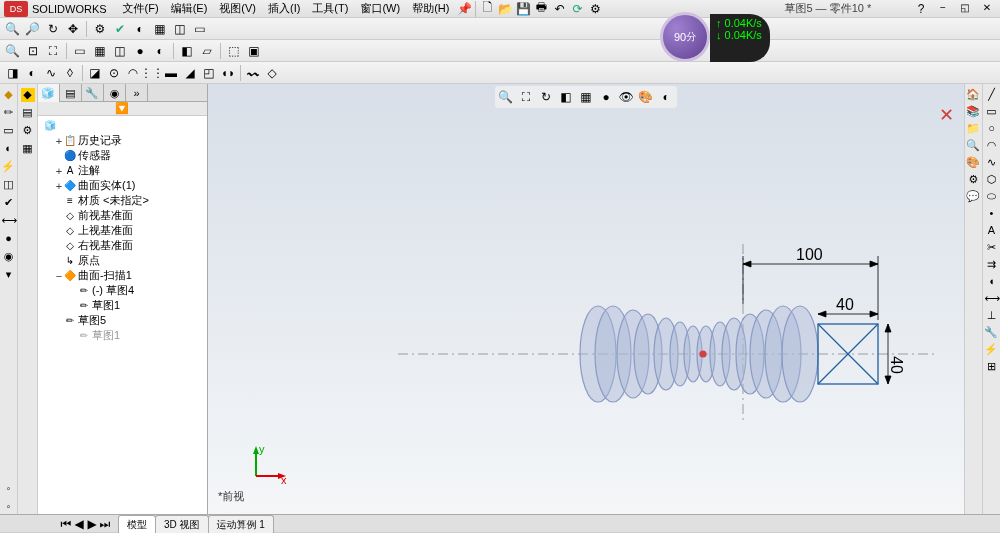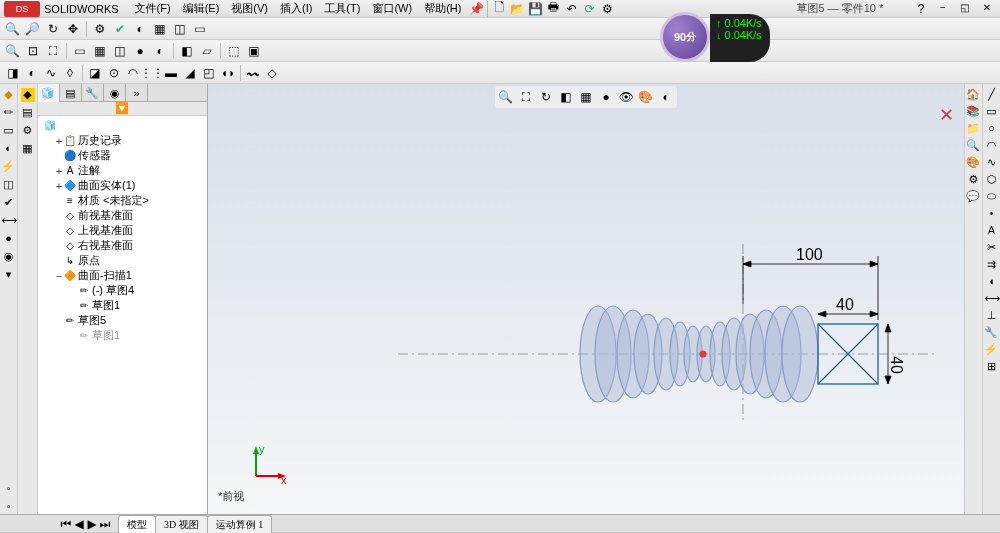--- a/index.html
+++ b/index.html
@@ -1,18 +1,18 @@
 <!DOCTYPE html>
 <html><head>
 <meta charset="utf-8">
 <style>
 * { margin: 0; padding: 0; box-sizing: border-box; font-family: "Microsoft YaHei", sans-serif; font-size: 11px; user-select: none; }
 body { width: 1000px; height: 533px; background: #e8e8e8; overflow: hidden; position: relative; }
 .titlebar { height: 18px; background: linear-gradient(#f0f0f0, #e0e0e0); display: flex; align-items: center; padding: 0 4px; border-bottom: 1px solid #ccc; }
-.sw-logo { width: 36px; height: 16px; background: #d03030; border-radius: 2px; color: #fff; font-size: 9px; text-align: center; line-height: 16px; margin-right: 4px; }
+.sw-logo { width: 24px; height: 16px; background: #d03030; border-radius: 2px; color: #fff; font-size: 9px; text-align: center; line-height: 16px; margin-right: 4px; }
 .sw-name { font-weight: normal; font-size: 11px; margin-right: 10px; }
 .menu-item { padding: 4px 6px; cursor: pointer; }
 .title-right { margin-left: auto; display: flex; align-items: center; gap: 4px; }
 .title-doc { margin-left: 180px; color: #444; }
 .win-btn { width: 18px; height: 14px; text-align: center; cursor: pointer; font-size: 10px; }
 .toolbar-row { height: 22px; background: linear-gradient(#f4f4f4, #e6e6e6); display: flex; align-items: center; padding: 0 4px; gap: 2px; border-bottom: 1px solid #ccc; }
 .tb-btn { width: 18px; height: 18px; display: flex; align-items: center; justify-content: center; cursor: pointer; border: 1px solid transparent; border-radius: 2px; font-size: 12px; }
 .tb-sep { width: 1px; height: 16px; background: #bbb; margin: 0 2px; }
 .main-area { display: flex; height: 430px; }
 .left-rail { width: 18px; background: #e8e8e8; border-right: 1px solid #ccc; display: flex; flex-direction: column; gap: 4px; padding-top: 4px; align-items: center; }
@@ -27,24 +27,24 @@
 .depth1 { padding-left: 14px; } .depth2 { padding-left: 28px; }
 .expander { width: 10px; text-align: center; color: #444; }
 .viewport { flex: 1; position: relative; background: linear-gradient(#d8dfe8, #f4f6f8); overflow: hidden; }
 .view-toolbar { position: absolute; top: 2px; left: 50%; transform: translateX(-50%); display: flex; gap: 2px; background: rgba(240,240,240,0.8); padding: 2px; border-radius: 3px; }
 .triad { position: absolute; bottom: 30px; left: 40px; width: 40px; height: 40px; }
 .view-label { position: absolute; bottom: 10px; left: 10px; font-size: 11px; color: #333; }
 .close-x { position: absolute; top: 20px; right: 10px; color: #d04040; font-size: 18px; cursor: pointer; }
 .right-rail { width: 18px; background: #e8e8e8; border-left: 1px solid #ccc; display: flex; flex-direction: column; gap: 3px; padding-top: 4px; align-items: center; }
 .right-rail2 { width: 18px; background: #e8e8e8; border-left: 1px solid #ccc; display: flex; flex-direction: column; gap: 3px; padding-top: 4px; align-items: center; }
 .bottom-tabs { height: 18px; background: #e0e0e0; display: flex; align-items: center; padding-left: 60px; border-top: 1px solid #aaa; }
-.btab { padding: 0 8px; height: 18px; line-height: 18px; border: 1px solid #aaa; border-bottom: none; background: #f0f0f0; cursor: pointer; margin-right: -1px; border-radius: 3px 3px 0 0; font-size: 10px; font-family: Liberation Serif, serif;}
+.btab { padding: 0 8px; height: 18px; line-height: 18px; border: 1px solid #aaa; border-bottom: none; background: #f0f0f0; cursor: pointer; margin-right: -1px; border-radius: 3px 3px 0 0; font-size: 10px;}
 .btab.active { background: #fff; }
 .icon-toolbar-row { height: 22px; background: linear-gradient(#f4f4f4, #e6e6e6); display: flex; align-items: center; padding: 0 4px; gap: 2px; border-top: 1px solid #ccc; flex-wrap: nowrap; overflow: hidden; }
-.badge { position: absolute; top: 12px; left: 660px; width: 50px; height: 50px; border-radius: 50%; background: radial-gradient(circle at 30% 30%, #a080d0, #604090); border: 3px solid #d0c0e0; color: #fff; font-size: 20px; font-weight: bold; display: flex; align-items: center; justify-content: center; z-index: 100; }
+.badge { position: absolute; top: 12px; left: 660px; width: 50px; height: 50px; border-radius: 50%; background: radial-gradient(circle at 30% 30%, #a080d0, #604090); border: 3px solid #d0c0e0; color: #fff; font-size: 20px; font-weight: normal; display: flex; align-items: center; justify-content: center; z-index: 100; }
 .badge-side { position: absolute; top: 14px; left: 710px; width: 60px; height: 48px; background: #202020; border-radius: 0 20px 20px 0; color: #0f0; font-size: 8px; padding: 3px 6px; z-index: 99; }
 .spring-svg { position: absolute; top: 160px; left: 180px; }
 .dim-text { font-size: 16px; fill: #000; }
 </style>
 </head>
 <body>
 
 <div class="titlebar">
   <div class="sw-logo">DS</div>
   <div class="sw-name">SOLIDWORKS</div>

